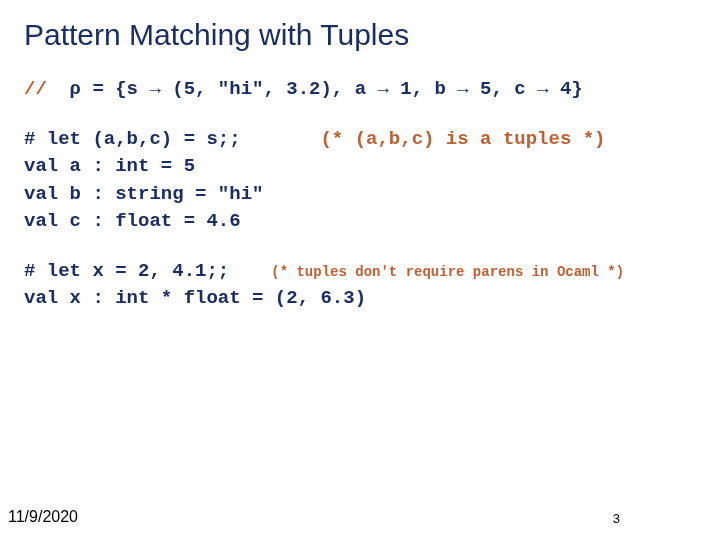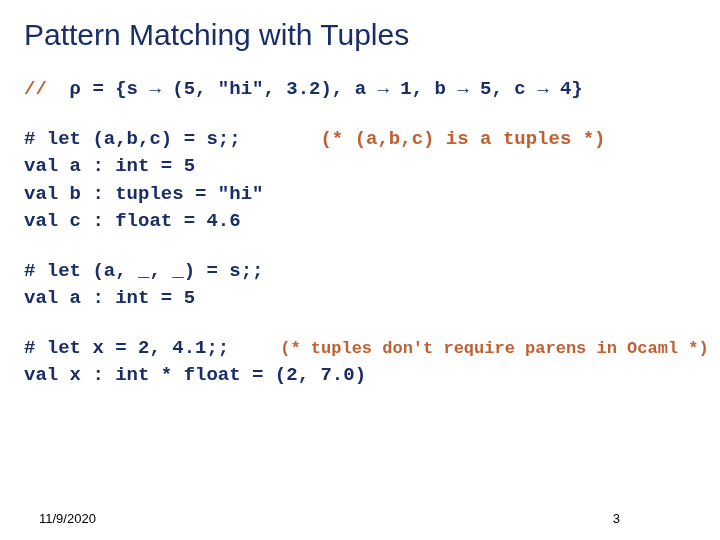--- a/index.html
+++ b/index.html
@@ -28,27 +28,27 @@
   }
   .code {
     font-family: "Courier New", Courier, monospace;
     font-size: 19px;
     line-height: 1.45;
     white-space: pre;
     font-weight: bold;
   }
   .cmt { color: #c06030; }       
   .navy { color: #1a2e66; }
-  .small { font-size: 17px; }
+  .small { font-size: 14px; }
   .block { margin-bottom: 22px; }
   .footer-date {
     position: absolute;
-    left: 39px;
+    left: 8px;
     bottom: 14px;
-    font-size: 13px;
+    font-size: 16px;
     color: #000;
   }
   .footer-pg {
     position: absolute;
     right: 24px;
     bottom: 14px;
     font-size: 13px;
     color: #000;
   }
 </style>
@@ -56,24 +56,22 @@
 <body>
 
 <div class="slide">
 
   <h1 class="title">Pattern Matching with Tuples</h1>
 
   <div class="code block"><span class="cmt">//  </span><span class="navy">ρ</span><span class="navy"> = {s </span><span class="navy">→</span><span class="navy"> (5, "hi", 3.2), a </span><span class="navy">→</span><span class="navy"> 1, b </span><span class="navy">→</span><span class="navy"> 5, c </span><span class="navy">→</span><span class="navy"> 4}</span></div>
 
   <div class="code block navy"><span># let (a,b,c) = s;;</span><span class="cmt">       (* (a,b,c) is a tuples *)</span>
 <span>val a : int = 5</span>
-<span>val b : tuples = "hi"</span>
+<span>val b : string = "hi"</span>
 <span>val c : float = 4.6</span></div>
 
-  <div class="code block navy"><span># let (a, _, _) = s;;</span>
-<span>val a : int = 5</span></div>
 
   <div class="code block navy"><span># let x = 2, 4.1;;</span><span class="cmt small">     (* tuples don't require parens in Ocaml *)</span>
-<span>val x : int * float = (2, 7.0)</span></div>
+<span>val x : int * float = (2, 6.3)</span></div>
 
   <div class="footer-date">11/9/2020</div>
   <div class="footer-pg">3</div>
 </div>
 
 </body></html>

